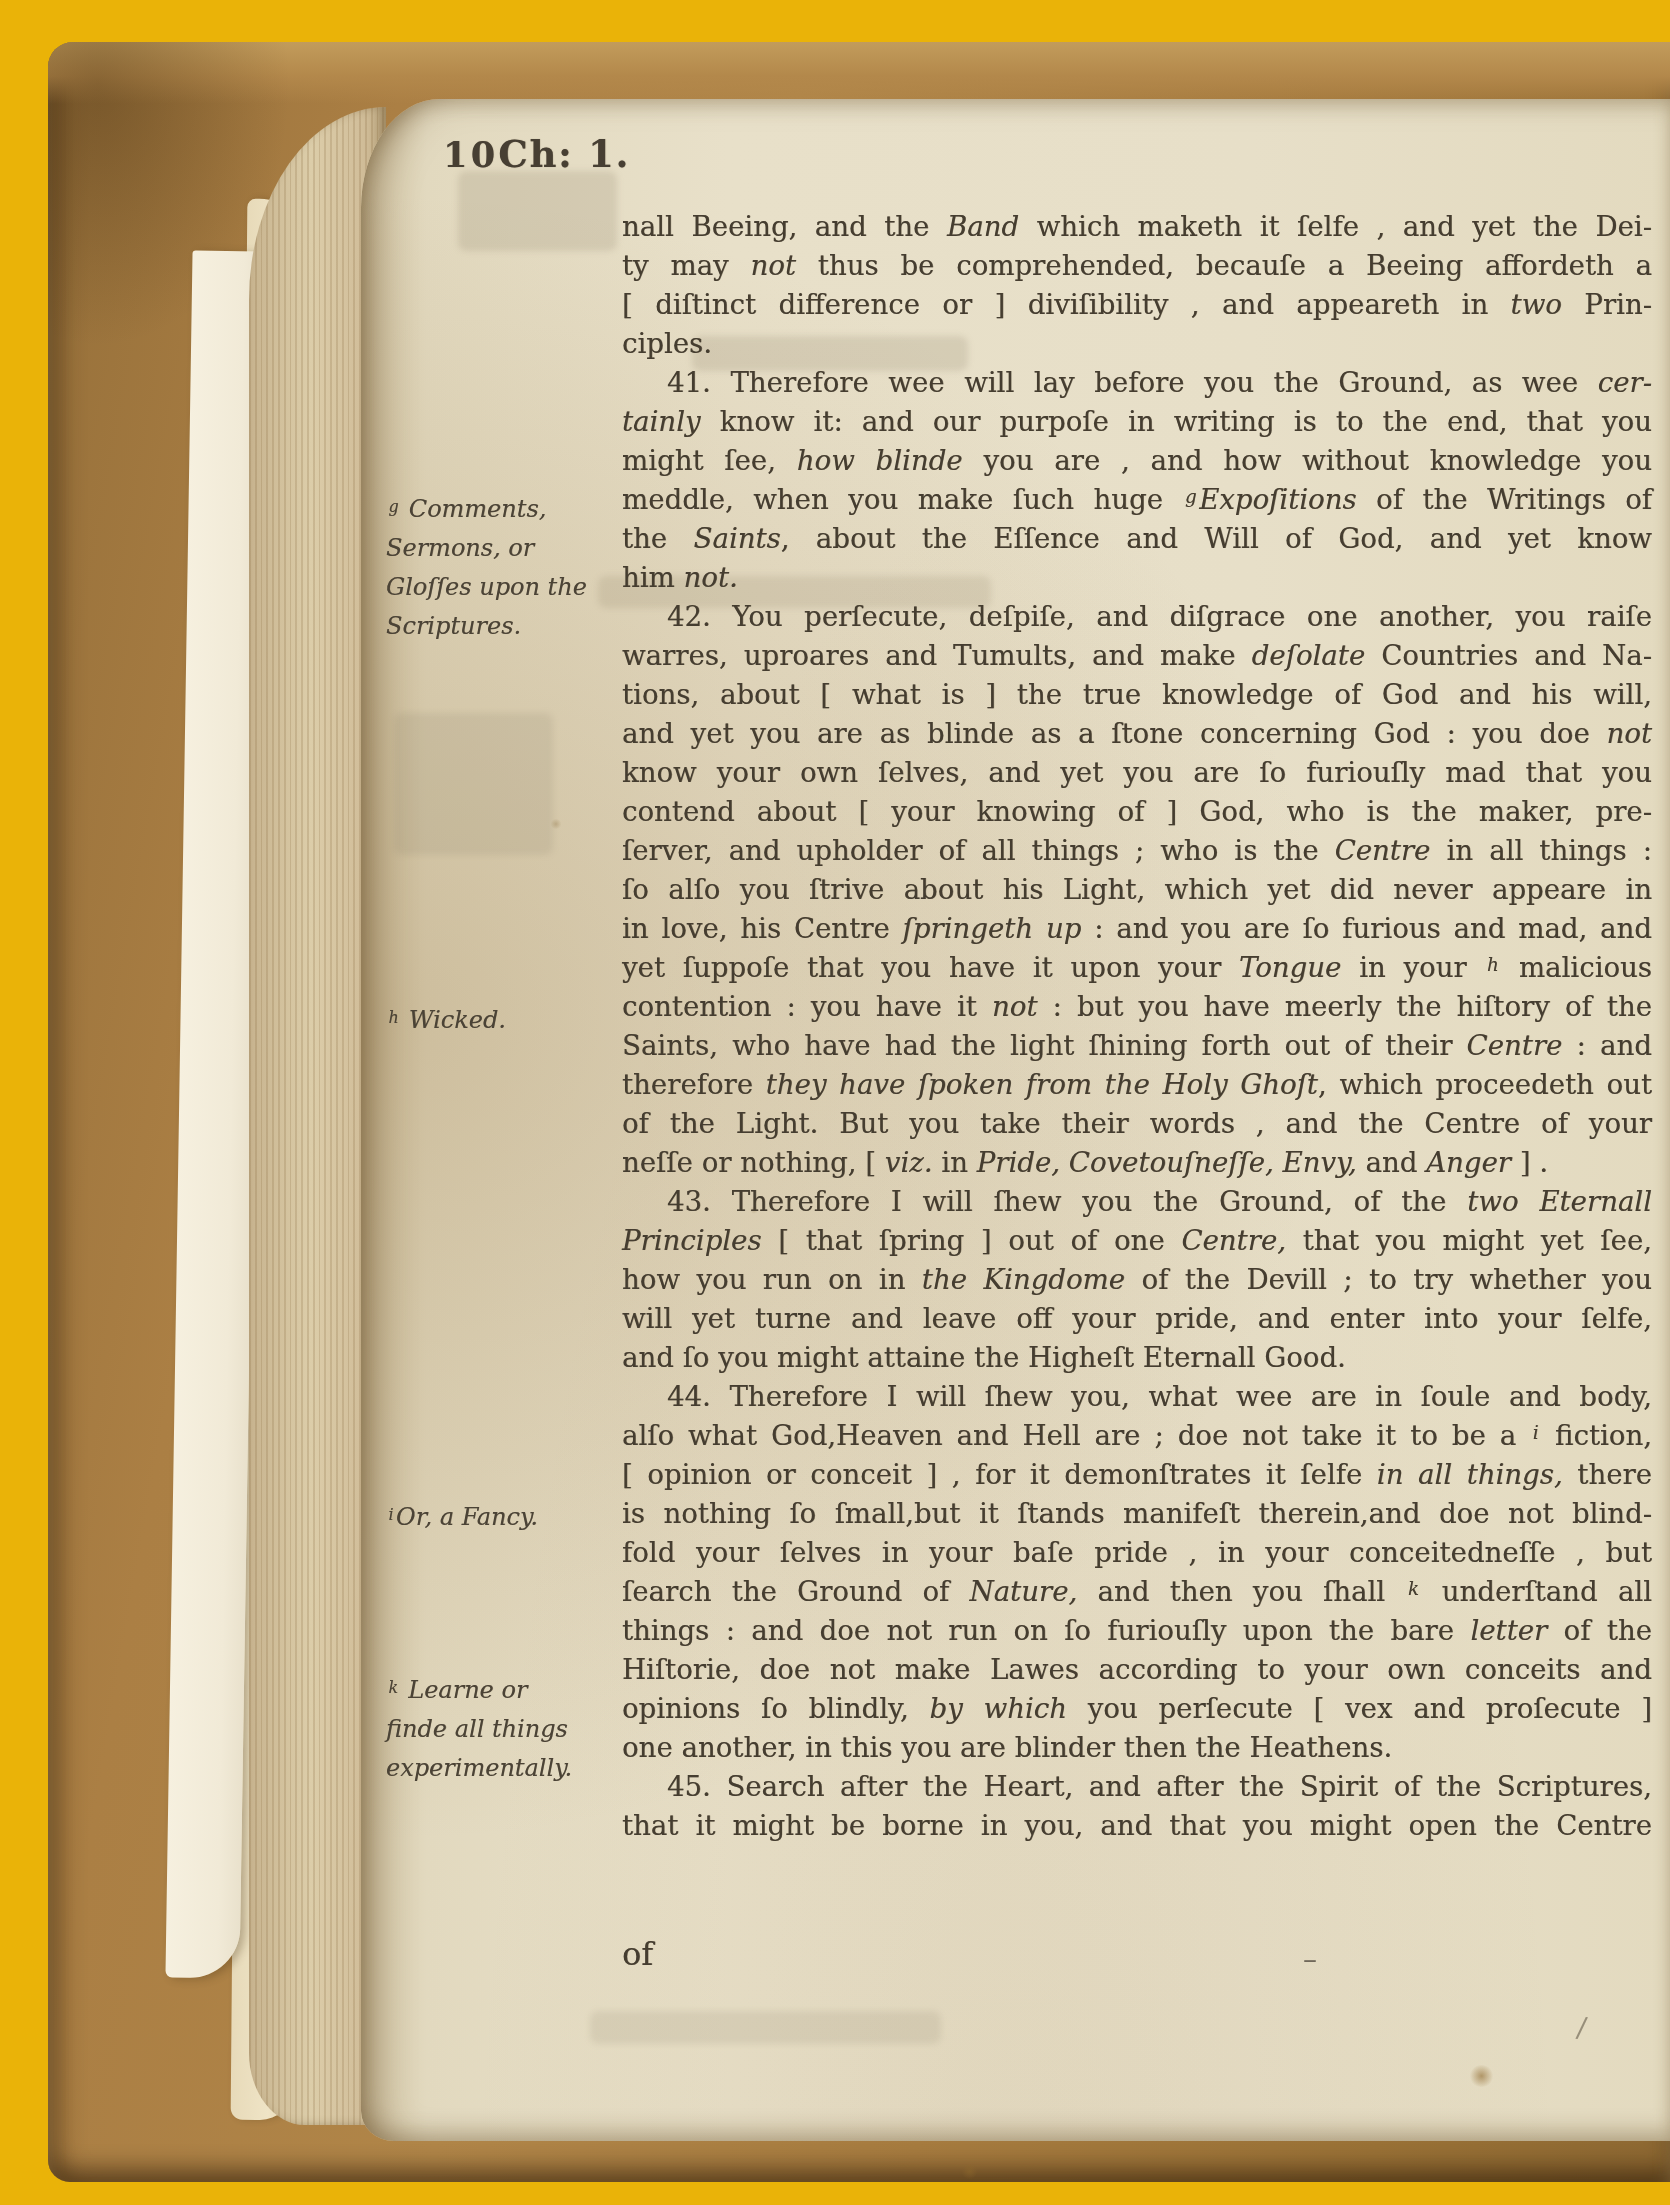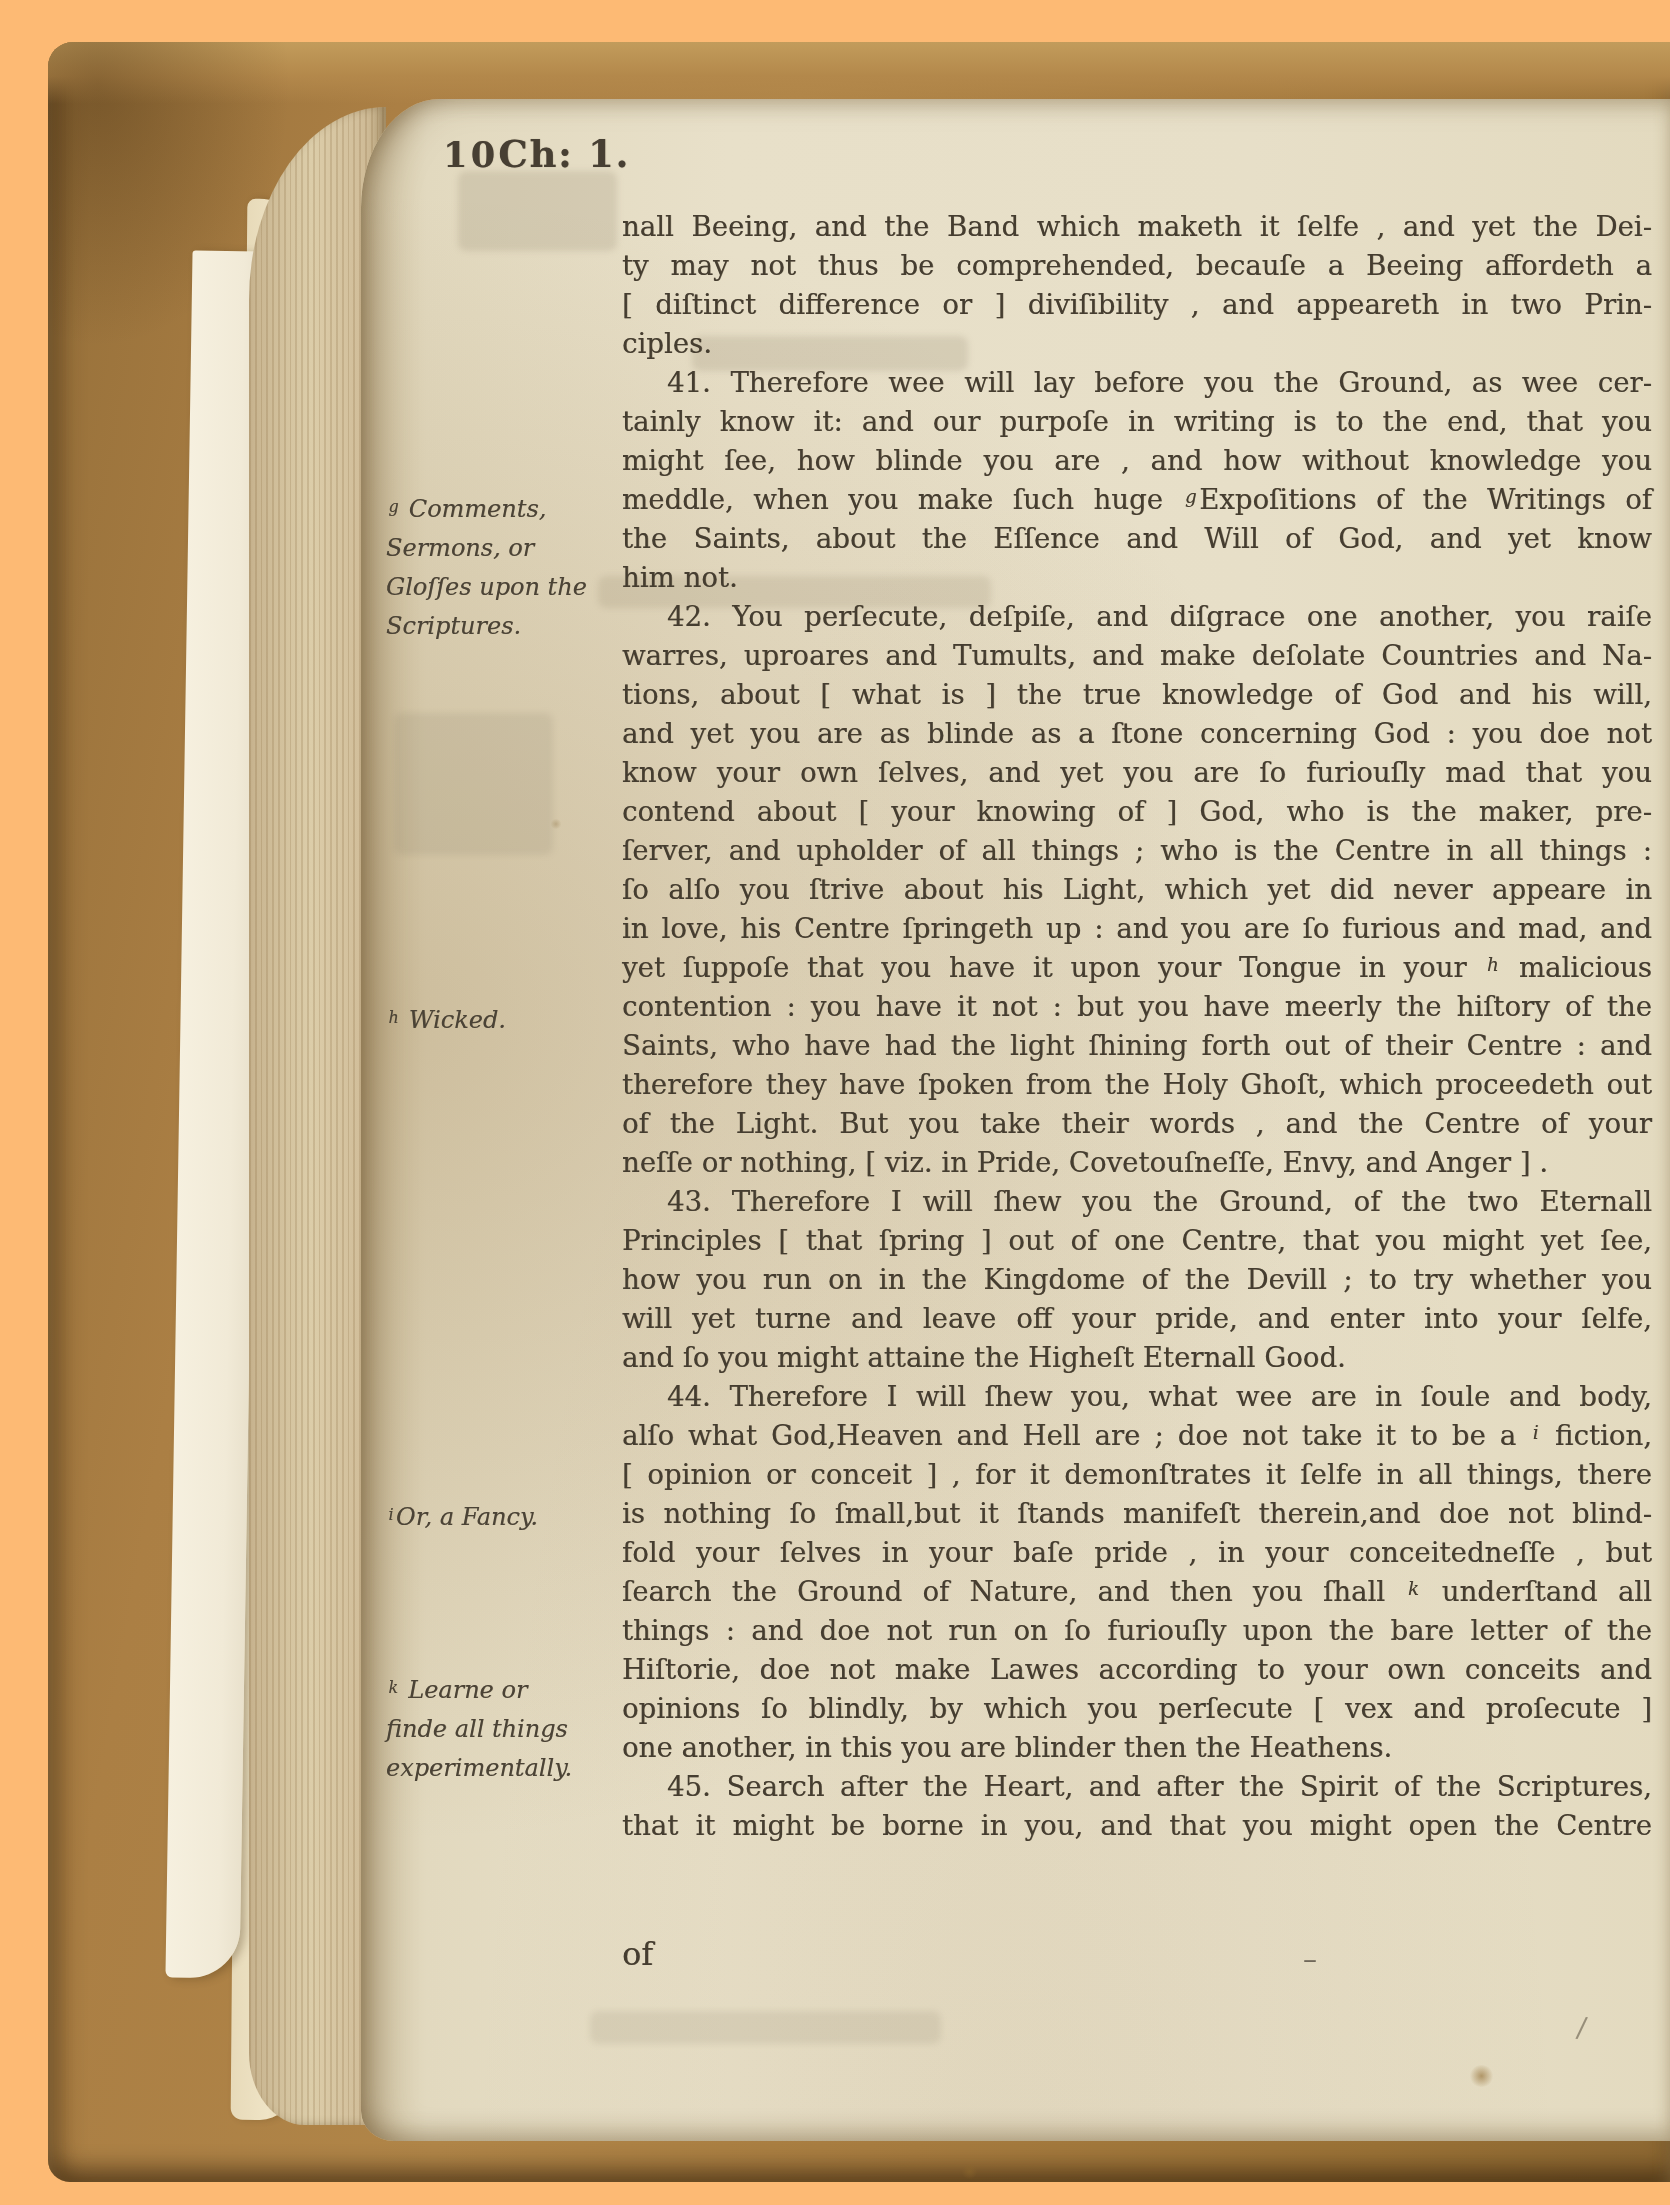--- a/index.html
+++ b/index.html
@@ -1,16 +1,16 @@
 <!DOCTYPE html>
 <html style="font-size:13.4px"><head>
 <meta charset="utf-8">
 <style>
   html,body{margin:0;padding:0;background:#000;}
-  .scene{position:relative;width:1671px;height:2205px;background:#fdba74;overflow:hidden;
+  .scene{position:relative;width:1671px;height:2205px;background:#eab308;overflow:hidden;
          font-family:"DejaVu Serif",serif;}
 
   
   .cover{position:absolute;left:48px;top:42px;width:1622px;height:2140px;
          background:linear-gradient(100deg,#96703a 0%,#ab7f44 18%,#b08548 38%,#a67b3f 62%,#997136 85%,#8d6832 100%);
          border-radius:25px 0 0 22px;
          box-shadow:inset 0 13.4px 18.4px rgba(255,226,160,.22),
                     inset 13.4px 0 25px rgba(55,33,10,.38),
                     inset 0 -13.4px 22px rgba(30,18,5,.45);}
   .cover:before{content:"";position:absolute;left:0;top:0;right:0;height:62px;
@@ -58,21 +58,21 @@
   .chapter{font-size:37px;font-weight:700;letter-spacing:1.7px;
          text-shadow:0.4px 0.3px 0.7px rgba(70,58,40,.6);}
 
   
   .body-text{position:absolute;left:622px;top:207px;width:1030px;
          font-size:27.6px;color:#453d30;
          text-shadow:0.4px 0.3px 0.5px rgba(75,63,45,.55);}
   .line{height:39px;line-height:39px;white-space:nowrap;}
   .line.just{white-space:normal;text-align:justify;text-align-last:justify;}
   .line.indent{padding-left:45px;}
-  .i{}
+  .i{font-style:italic;}
   .ref{font-size:.66em;font-style:italic;position:relative;top:-.34em;margin:0 2.5px;}
 
   
   .margin-notes{position:absolute;left:0;top:0;}
   .mnote{position:absolute;left:386px;width:234px;font-style:italic;
          font-size:24px;color:#4b4336;line-height:39px;
          text-shadow:0.3px 0.3px 0.5px rgba(75,63,45,.5);}
   .mline{height:39px;}
 
   

